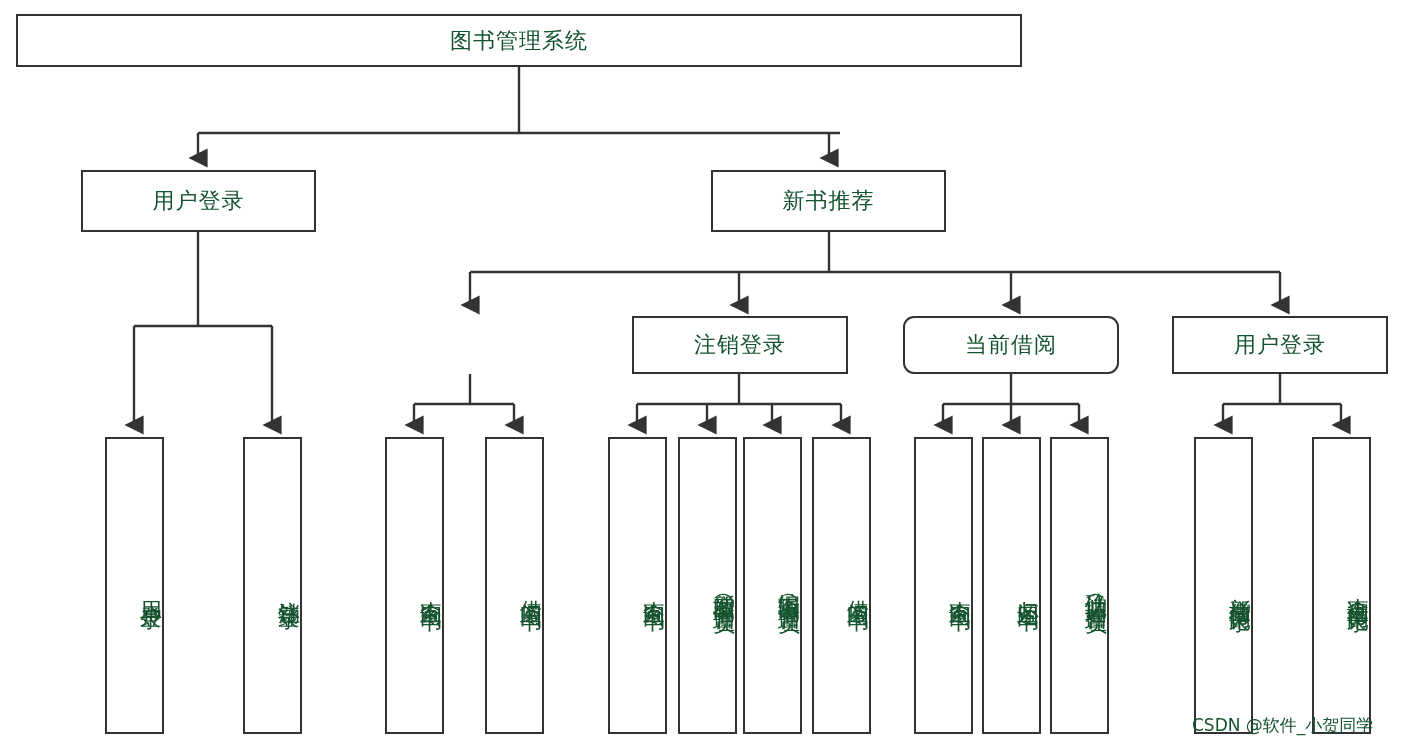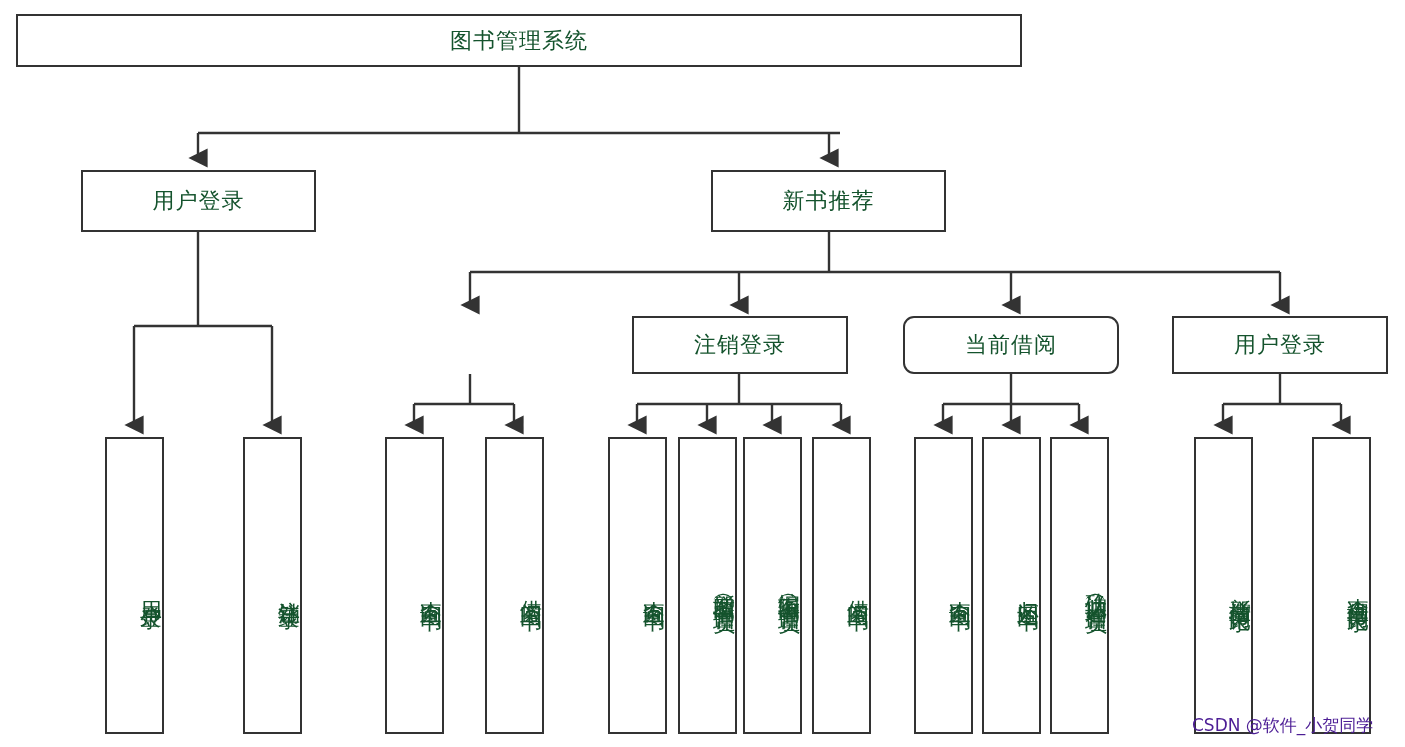--- a/index.html
+++ b/index.html
@@ -49,21 +49,21 @@
   }
   .node .label {
     display: block;
     white-space: nowrap;
   }
   #watermark {
     position: absolute;
     left: 1192px;
     top: 714px;
     font-size: 17px;
-    color: #4c1d95;
+    color: #14532d;
     white-space: nowrap;
     font-family: "DejaVu Sans", "Liberation Sans", sans-serif;
   }
 </style>
 </head>
 <body>
 
 <div id="canvas">
 
   <svg id="wires" viewBox="0 0 1405 747">

